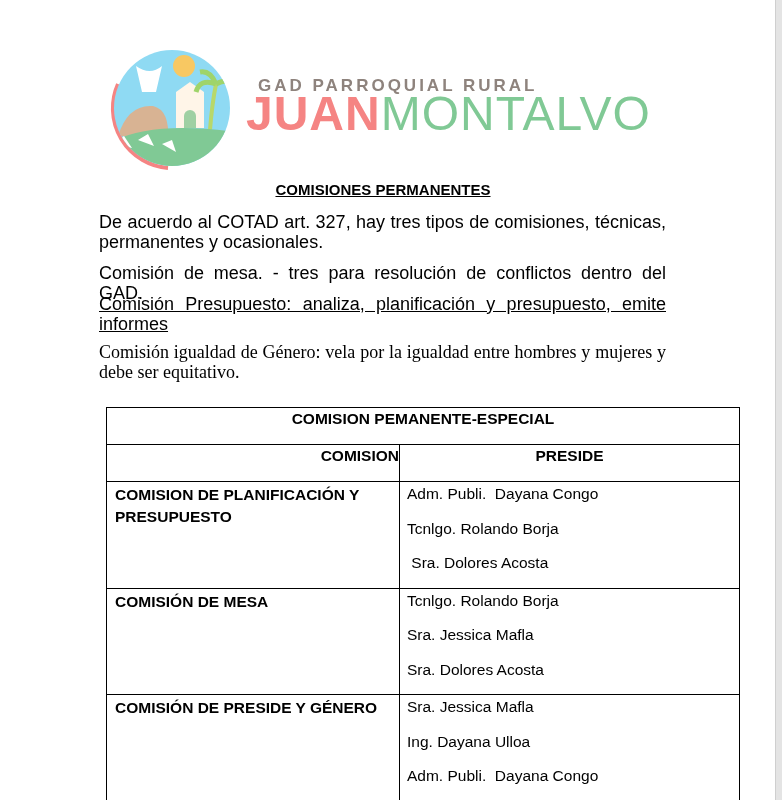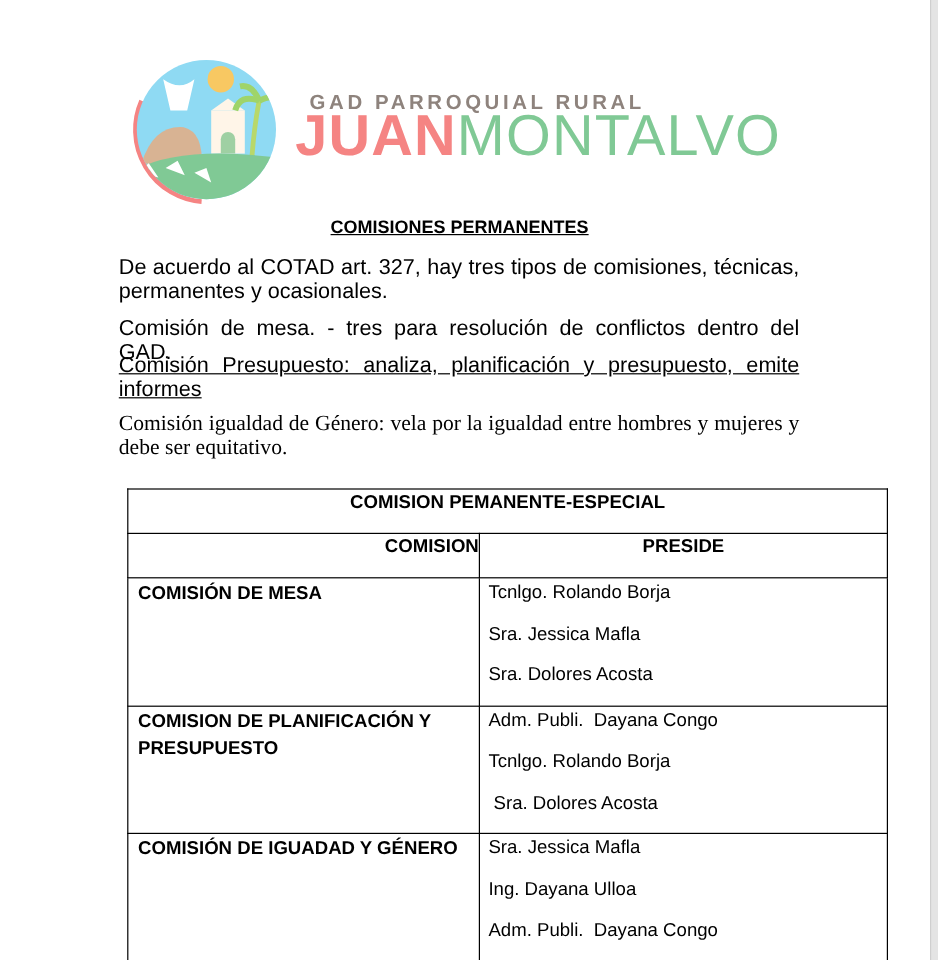--- a/index.html
+++ b/index.html
@@ -94,37 +94,37 @@
 <table class="comisiones">
   <tbody>
       <tr>
     <td colspan="2" class="t-title">COMISION PEMANENTE-ESPECIAL</td>
   </tr>
   <tr>
     <td class="t-head col1">COMISION</td>
     <td class="t-head">PRESIDE</td>
   </tr>
   <tr class="row-block">
+    <td class="c-name">COMISION DE PLANIFICACIÓN Y PRESUPUESTO</td>
+    <td class="c-people">
+      <div class="person">Adm. Publi.  Dayana Congo</div>
+      <div class="person">Tcnlgo. Rolando Borja</div>
+      <div class="person"> Sra. Dolores Acosta</div>
+    </td>
+  </tr>
+  <tr class="row-block">
     <td class="c-name">COMISIÓN DE MESA</td>
     <td class="c-people">
       <div class="person">Tcnlgo. Rolando Borja</div>
       <div class="person">Sra. Jessica Mafla</div>
       <div class="person">Sra. Dolores Acosta</div>
     </td>
   </tr>
   <tr class="row-block">
-    <td class="c-name">COMISION DE PLANIFICACIÓN Y PRESUPUESTO</td>
-    <td class="c-people">
-      <div class="person">Adm. Publi.  Dayana Congo</div>
-      <div class="person">Tcnlgo. Rolando Borja</div>
-      <div class="person"> Sra. Dolores Acosta</div>
-    </td>
-  </tr>
-  <tr class="row-block">
-    <td class="c-name">COMISIÓN DE IGUADAD Y GÉNERO</td>
+    <td class="c-name">COMISIÓN DE PRESIDE Y GÉNERO</td>
     <td class="c-people">
       <div class="person">Sra. Jessica Mafla</div>
       <div class="person">Ing. Dayana Ulloa</div>
       <div class="person">Adm. Publi.  Dayana Congo</div>
     </td>
   </tr>
 </tbody>
   </table>
 
 </body></html>

